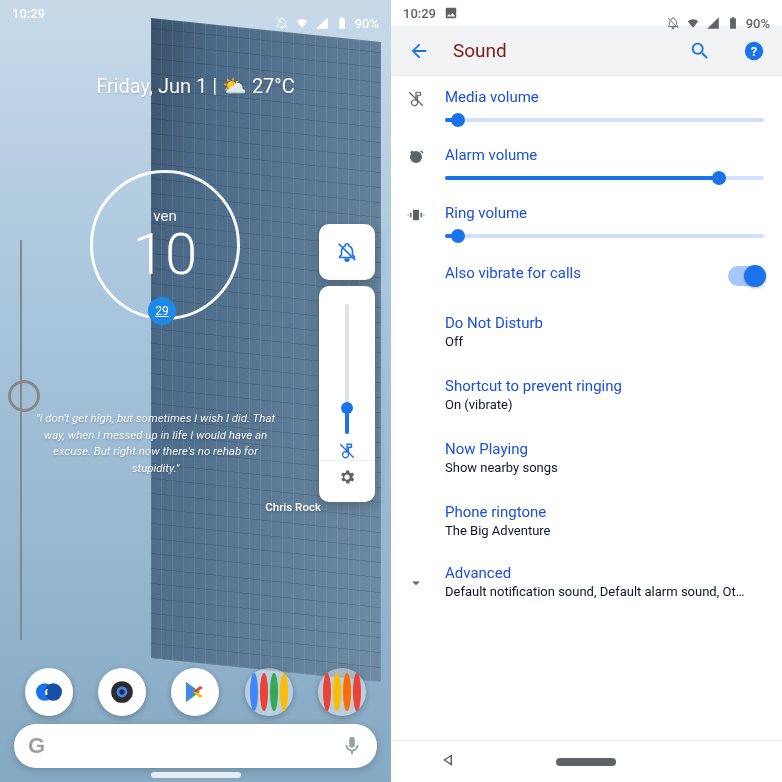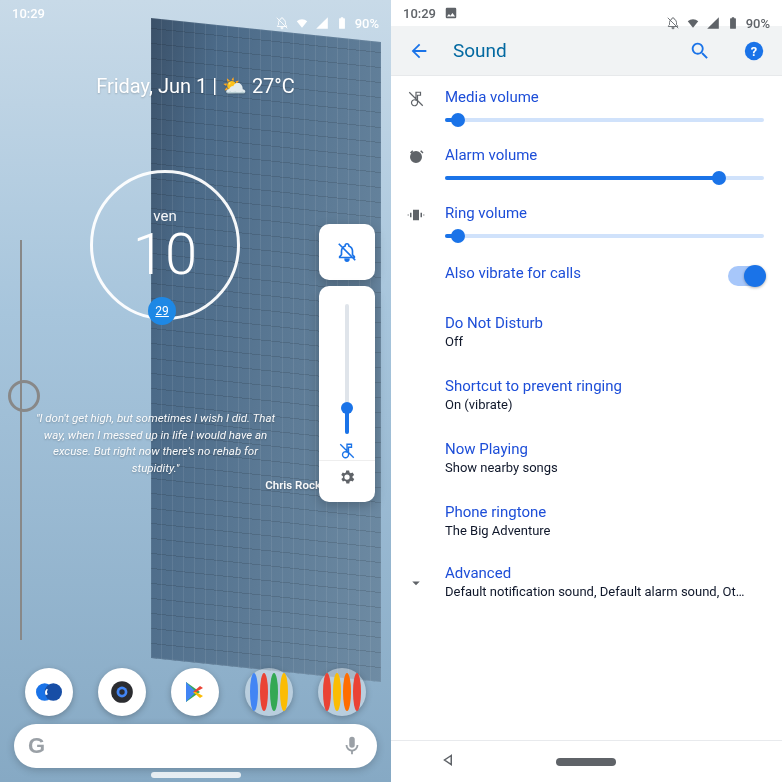--- a/index.html
+++ b/index.html
@@ -70,21 +70,21 @@
     width:28px; height:28px; background:#1e88e5; border-radius:50%;
     display:flex; align-items:center; justify-content:center; font-size:12px;text-decoration:underline;
   }
 
   .quote {
     position:absolute; top:410px; left:30px; right:110px;
     font-size:11.5px; line-height:1.45; font-style:italic;
     text-shadow:0 1px 2px rgba(0,0,0,0.25); text-align:center; z-index:3;
     color:rgba(255,255,255,0.97);
   }
-  .quote .author { display:block; text-align:right; font-style:normal; font-weight:600; margin-right:-40px;}
+  .quote .author { display:block; text-align:right; margin-top:22px; font-style:normal; font-weight:600; margin-right:-40px;}
 
   
   .volume-panel {
     position:absolute; right:16px; top:224px; width:56px; z-index:5;
     display:flex; flex-direction:column; gap:6px;
   }
   .volume-panel .card {
     background:#fff; border-radius:10px; box-shadow:0 4px 12px rgba(0,0,0,0.22);
     display:flex; align-items:center; justify-content:center;
   }
@@ -129,21 +129,21 @@
   }
 
   
   .phone-right { background:#fff; color:#202124; }
   .phone-right .statusbar { color:#5f6368; }
   .phone-right .statusbar svg { fill:#5f6368; }
 
   .settings-header{
     position:absolute; top:26px; left:0; right:0; height:50px;
     display:flex; align-items:center; padding:0 8px; gap:14px;
-    color:#0369a1; background:#f1f3f4; border-bottom:1px solid #e7e9eb;
+    color:#7f1d1d; background:#f1f3f4; border-bottom:1px solid #e7e9eb;
   }
   .settings-header .title { font-size:19px; font-weight:400; }
   .settings-header .spacer{flex:1;}
   .settings-header .icon-btn{ width:40px; height:40px; display:flex; align-items:center; justify-content:center;}
 
   .settings-list {
     position:absolute; top:76px; left:0; right:0; bottom:42px;
     overflow:hidden; background:#fff;
   }
   .row {

